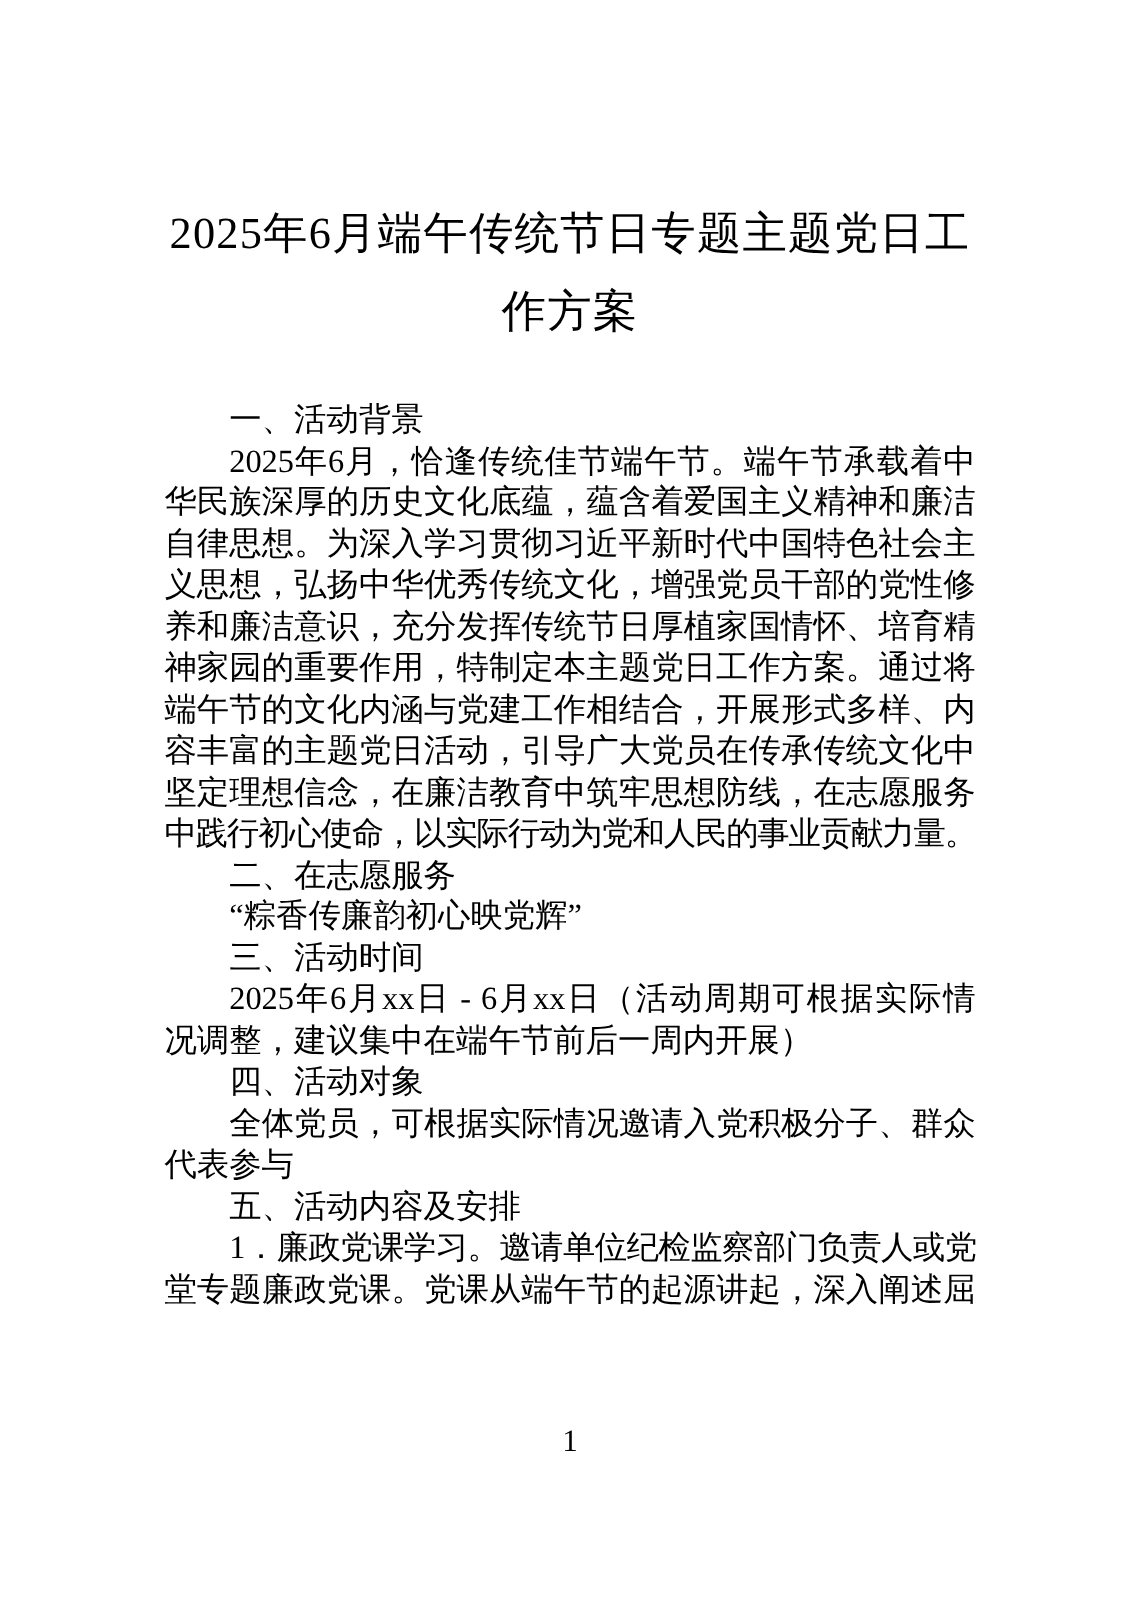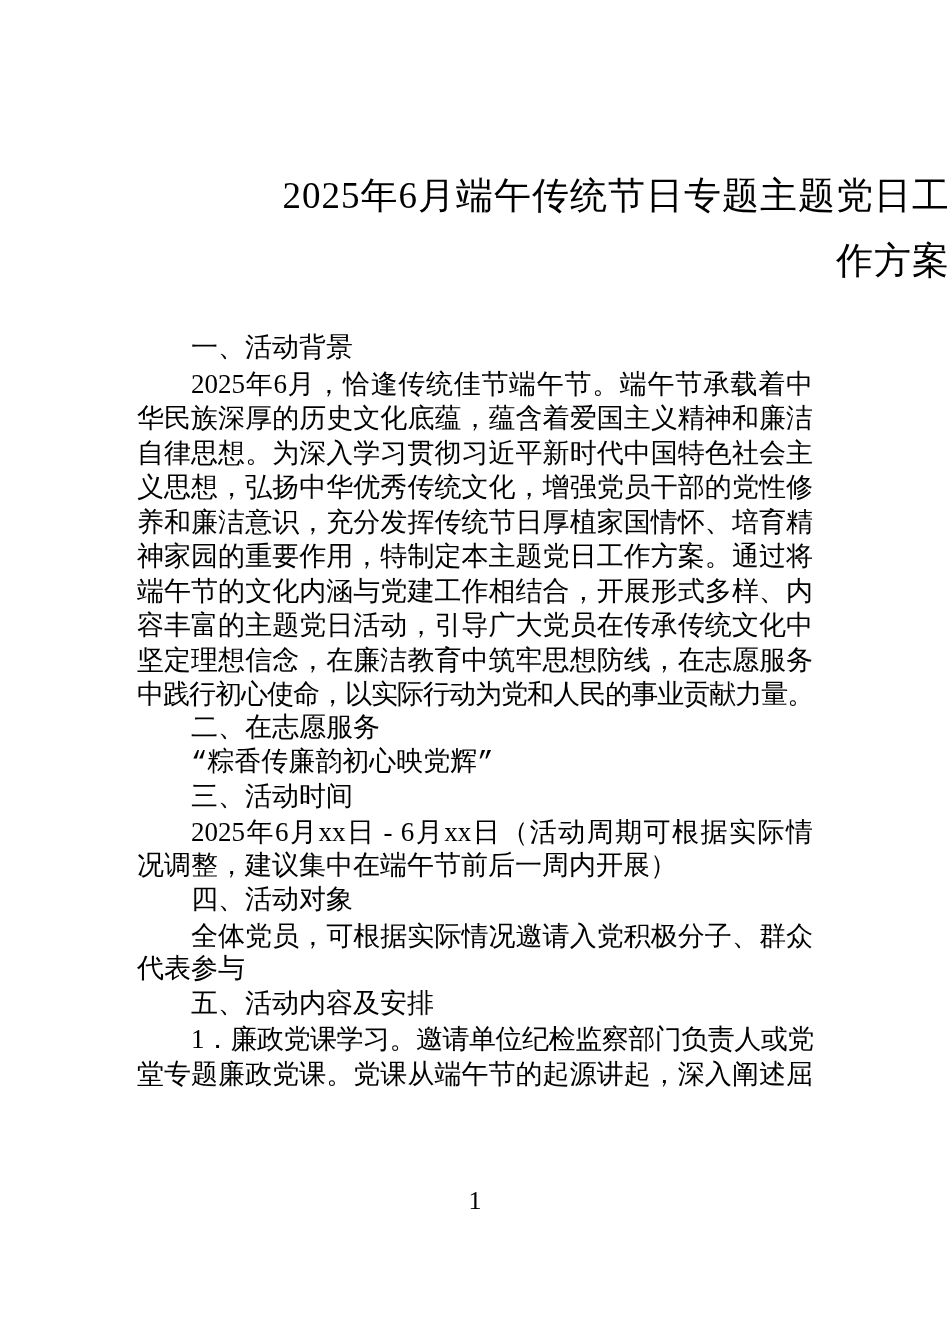--- a/index.html
+++ b/index.html
@@ -9,39 +9,39 @@
     width: 950px;
     height: 1344px;
     margin: 0 auto;
     background: #ffffff;
     color: #000000;
     font-family: "Liberation Serif", "DejaVu Serif", serif;
     overflow: hidden;
   }
   .doc-title {
     margin-top: 163px;
-    text-align: right;
+    text-align: center;
     font-size: 37px;
     line-height: 65px;
     font-weight: 500;
     letter-spacing: 1px;
   }
   .doc-body {
     margin-top: 39px;
     margin-left: 137px;
     width: 676px;
     font-size: 27px;
     line-height: 34.5px;
   }
   .ln {
     white-space: nowrap;
     text-align: justify;
     text-align-last: justify;
   }
-  .ln.noj { text-align-last: left; font-family: Liberation Mono, monospace; }
+  .ln.noj { text-align-last: left; }
   .ln.indent { text-indent: 54px; }
   .ln.tight { letter-spacing: -1.2px; }
   .page-footer {
     position: absolute;
     top: 1186px;
     left: 0;
     width: 100%;
     text-align: center;
     font-size: 26px;
     font-family: "Liberation Serif", "DejaVu Serif", serif;

